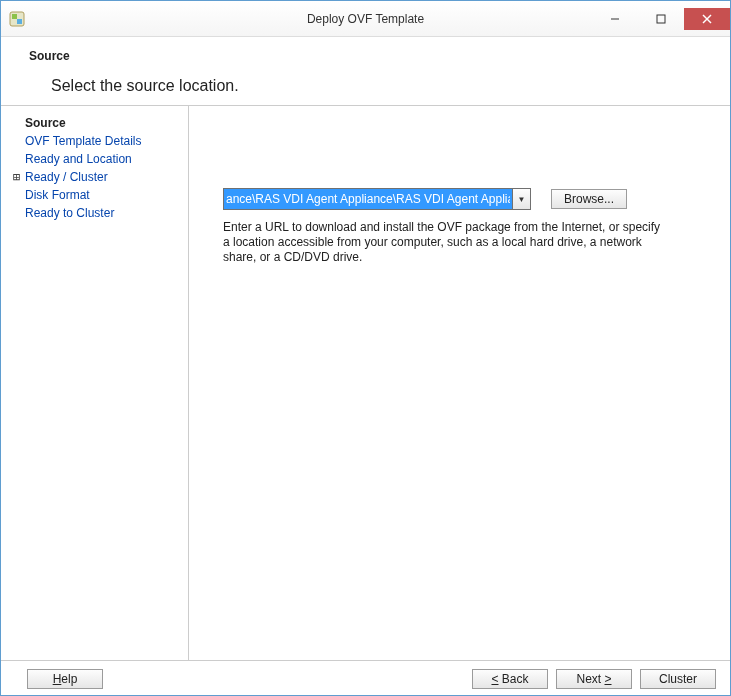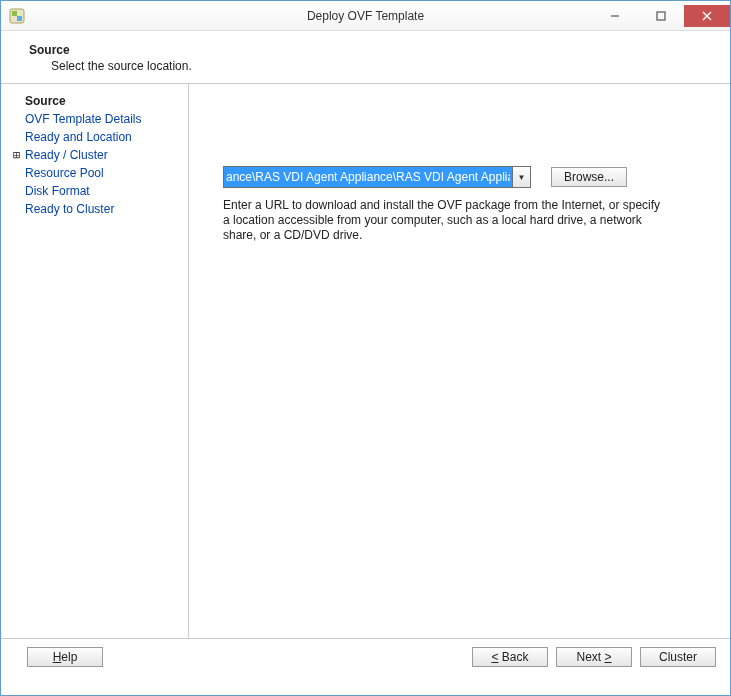--- a/index.html
+++ b/index.html
@@ -6,21 +6,21 @@
     body {
       font-family: "Segoe UI", Tahoma, Arial, sans-serif;
       font-size: 12px;
       background: #fff;
       width: 731px;
       height: 696px;
       overflow: hidden;
       border: 1px solid #5f9dd0;
     }
     .titlebar {
-      height: 30px;
+      height: 36px;
       background: linear-gradient(#fff, #f5f5f5);
       border-bottom: 1px solid #ddd;
       display: flex;
       align-items: center;
       position: relative;
     }
     .titlebar-icon {
       width: 16px; height: 16px;
       margin-left: 8px;
       display: inline-block;
@@ -58,23 +58,23 @@
       padding: 12px 16px 10px 28px;
       border-bottom: none;
     }
     .header-title {
       font-weight: bold;
       font-size: 12px;
       color: #222;
     }
     .header-subtitle {
       margin-left: 22px;
-      margin-top: 2px;
-      color: #222;
-      font-size: 12px;
+      margin-top: 14px;
+      color: #222;
+      font-size: 16px;
     }
     .hr-line {
       border: 0;
       border-top: 1px solid #ccc;
       margin: 0;
     }
     .content {
       display: flex;
       height: 554px;
     }
@@ -222,23 +222,20 @@
       <span>OVF Template Details</span>
     </div>
     <div class="side-item link">
       <span>Ready and Location</span>
     </div>
     <div class="side-item link">
       <span class="expander">⊞</span>
       <span>Ready / Cluster</span>
     </div>
     <div class="side-item link">
-      <span>Resource Pool</span>
-    </div>
-    <div class="side-item link">
       <span>Disk Format</span>
     </div>
     <div class="side-item link">
       <span>Ready to Cluster</span>
     </div>
   </div>
 
   <div class="main-panel">
     <div class="input-row">
       <div class="combo">

